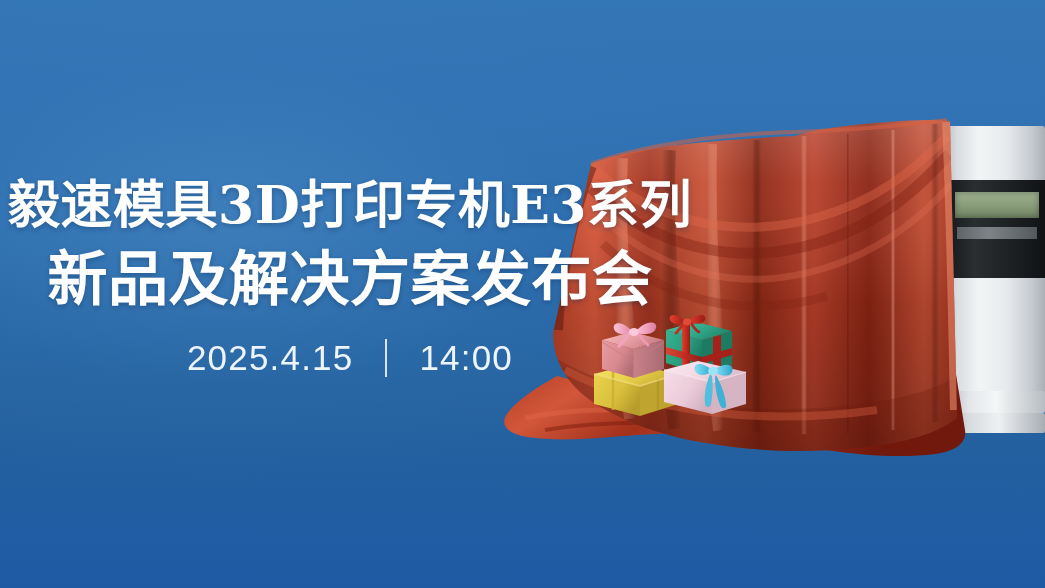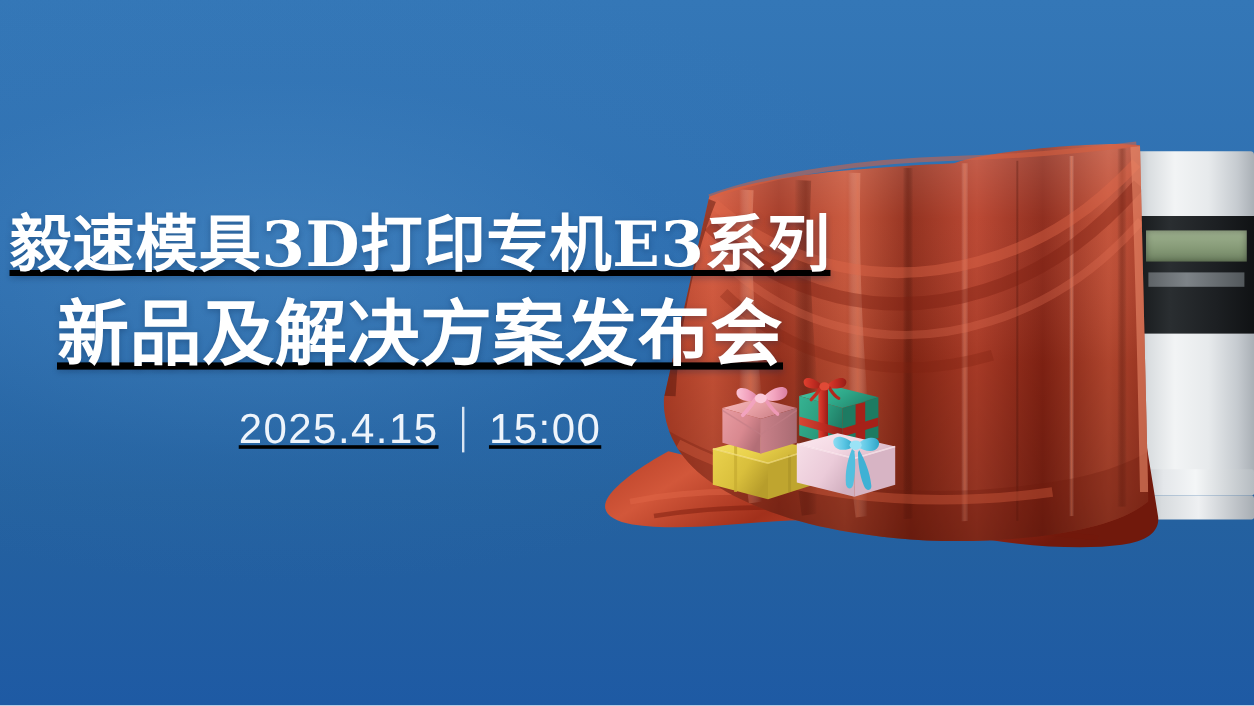--- a/index.html
+++ b/index.html
@@ -32,41 +32,40 @@
   }
 
   
   .text-block {
     position: absolute;
     left: 0;
     top: 168px;
     width: 700px;
     text-align: center;
     z-index: 40;
-    text-decoration: underline;
   }
   .title-line {
     color: #ffffff;
     font-family: "DejaVu Serif", "Liberation Serif", serif;
     font-weight: 700;
     font-size: 52px;
     line-height: 74px;
     letter-spacing: 0.5px;
     white-space: nowrap;
     text-shadow: 0 2px 5px rgba(10,40,80,0.33);
   }
   .title-line.line1 { font-size: 52px; }
   .title-line.line2 { font-size: 60px; }
 
   .datetime-row {
     margin-top: 22px;
     display: flex;
     align-items: center;
     justify-content: center;
-    gap: 20px;
+    gap: 32px;
     color: #eef4fb;
     font-family: "Liberation Sans", sans-serif;
     font-weight: 300;
     font-size: 35px;
     letter-spacing: 1.2px;
   }
   .dt-sep {
     display: inline-block;
     width: 2px;
     height: 38px;
@@ -399,17 +398,17 @@
       </g>
     </svg>
   </div>
 
   <div class="text-block">
     <div class="title-line line1">毅速模具3D打印专机E3系列</div>
     <div class="title-line line2">新品及解决方案发布会</div>
     <div class="datetime-row">
       <span>2025.4.15</span>
       <span class="dt-sep"></span>
-      <span>15:00</span>
+      <span>14:00</span>
     </div>
   </div>
 
 </div>
 
 </body></html>

